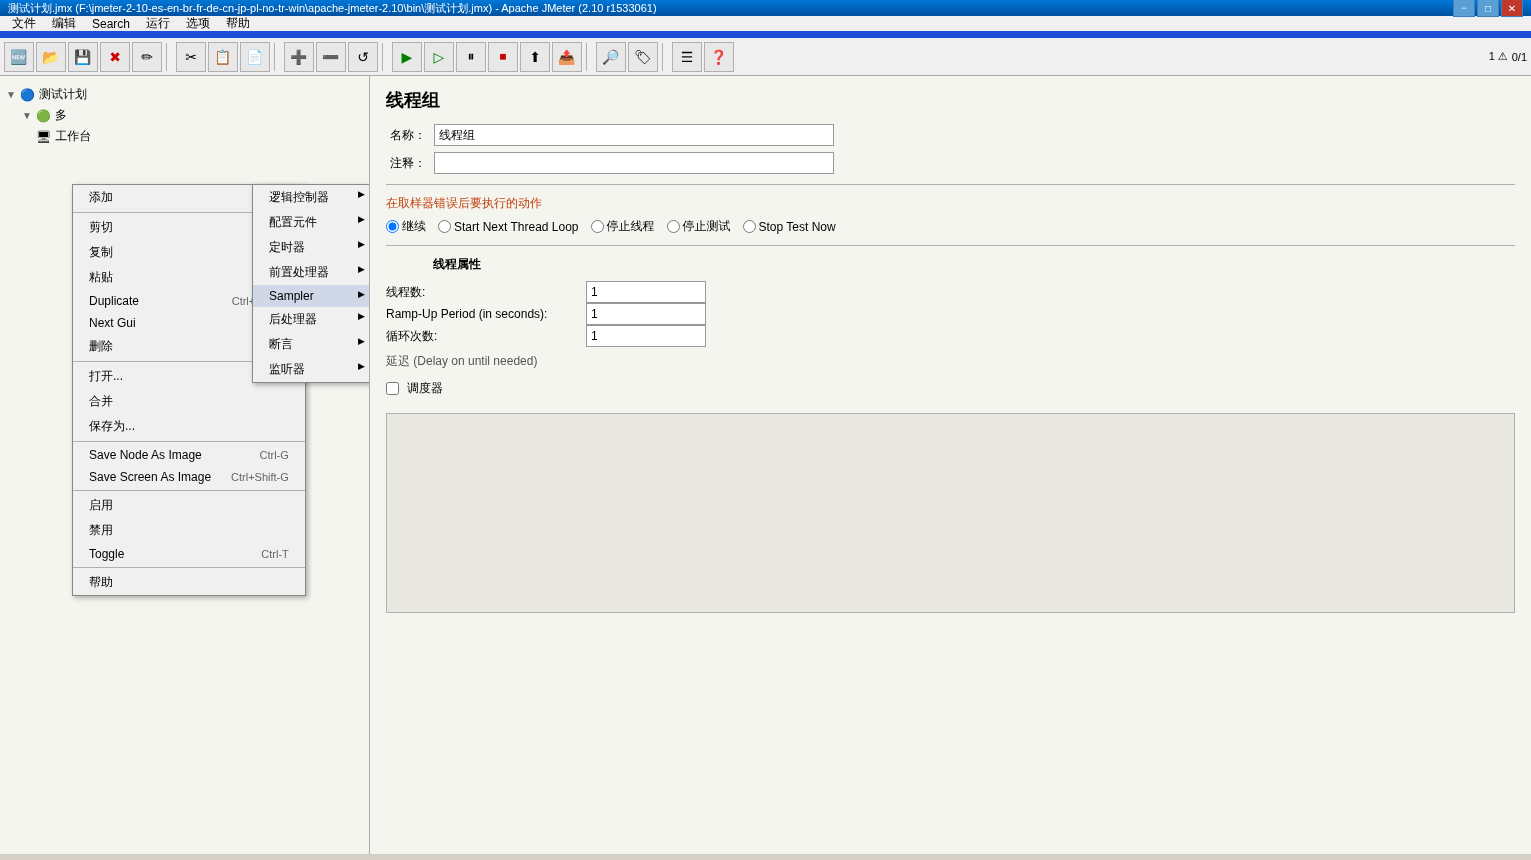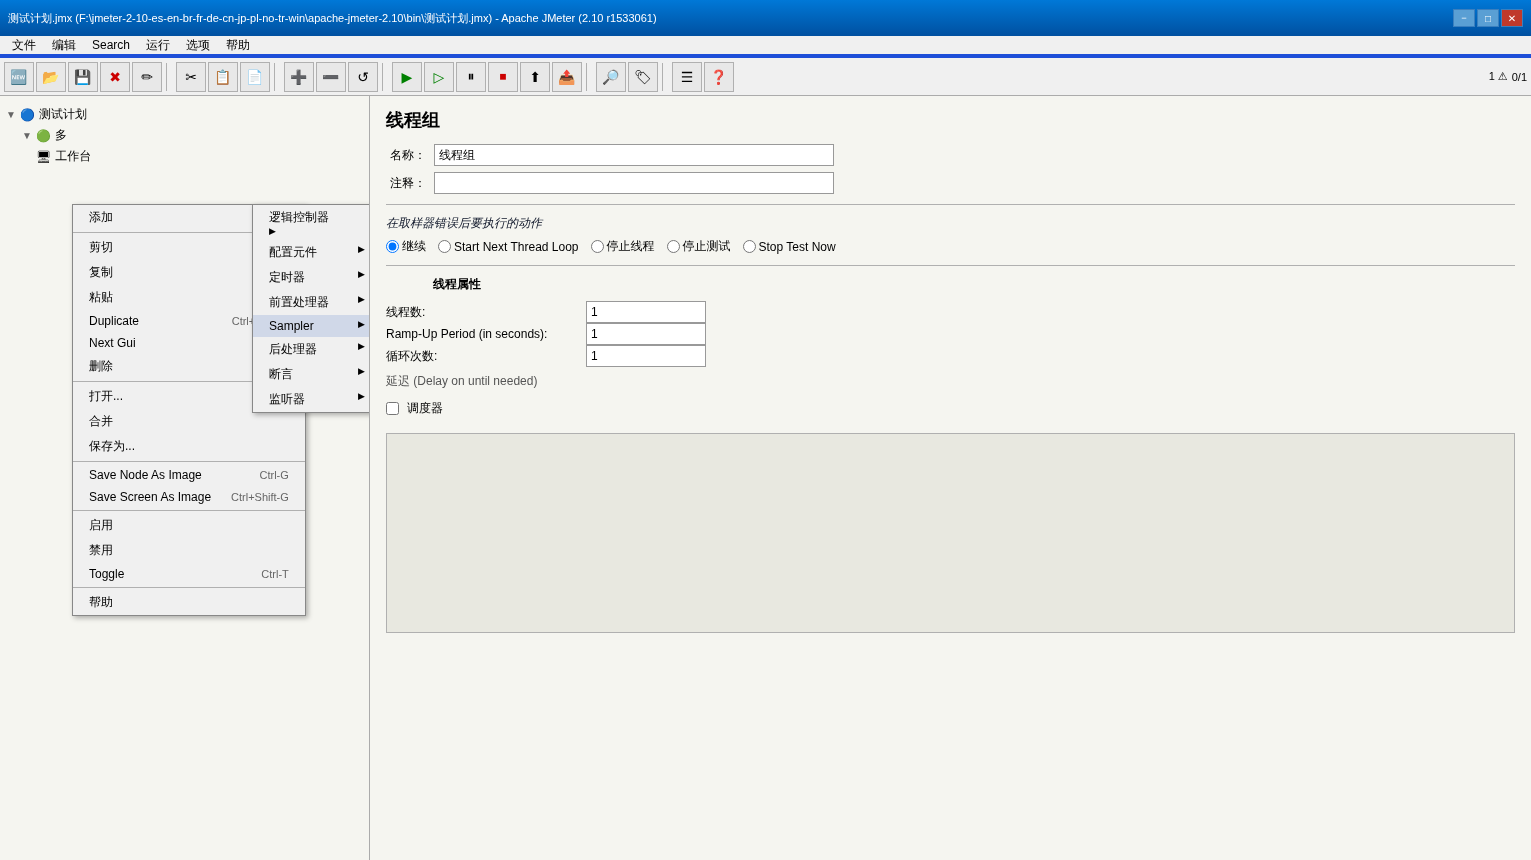--- a/index.html
+++ b/index.html
@@ -10,21 +10,21 @@
       width: 1531px;
       height: 860px;
       overflow: hidden;
       user-select: none;
     }
 
     
     #title-bar {
       background: linear-gradient(to bottom, #0078d7, #0050a0);
       color: white;
-      height: 36px;
+      height: 16px;
       display: flex;
       align-items: center;
       padding: 0 8px;
       font-size: 11px;
       justify-content: space-between;
     }
     #title-bar-controls { display: flex; gap: 2px; }
     .title-btn {
       width: 22px; height: 18px;
       background: #5a9fd4;
@@ -35,21 +35,21 @@
       cursor: pointer;
     }
     .title-btn.close-btn { background: #c0392b; }
 
     
     #menu-bar {
       background: #f0f0f0;
       height: 22px;
       display: flex;
       align-items: center;
-      border-bottom: 4px solid #1d4ed8;
+      border-bottom: 7px solid #1d4ed8;
       padding: 0 4px;
     }
     .menu-item {
       padding: 2px 8px;
       cursor: pointer;
       font-size: 12px;
     }
 
     
     #toolbar {
@@ -181,22 +181,21 @@
       flex: 1;
       height: 22px;
       border: 1px solid #999;
       background: white;
       padding: 0 4px;
       font-size: 12px;
     }
     .section-text {
       font-size: 12px;
       margin: 8px 0 6px 0;
-      color: #0f172a;
-      font-style: italic;
+      color: #c2410c;
     }
     .radio-group {
       display: flex;
       align-items: center;
       gap: 12px;
       flex-wrap: wrap;
     }
     .radio-item {
       display: flex;
       align-items: center;
@@ -362,21 +361,21 @@
           <span>Toggle</span>
           <span class="ctx-shortcut">Ctrl-T</span>
         </div>
         <div class="ctx-sep"></div>
         <div class="ctx-item">
             <span>帮助</span>
           </div>
       </div>
 
       <div class="sub-menu" style="top: 108px; left: 252px; min-width: 130px;">
-        <div class="sub-item has-sub" style="display:flex;justify-content:space-between;flex-direction:column;">
+        <div class="sub-item has-sub" style="display:flex;justify-content:space-between;">
           <span>逻辑控制器</span>
           <span style="font-size:9px">▶</span>
         </div>
         <div class="sub-item" style="display:flex;justify-content:space-between;">
           <span>配置元件</span>
           <span style="font-size:9px">▶</span>
         </div>
         <div class="sub-item" style="display:flex;justify-content:space-between;">
           <span>定时器</span>
           <span style="font-size:9px">▶</span>

